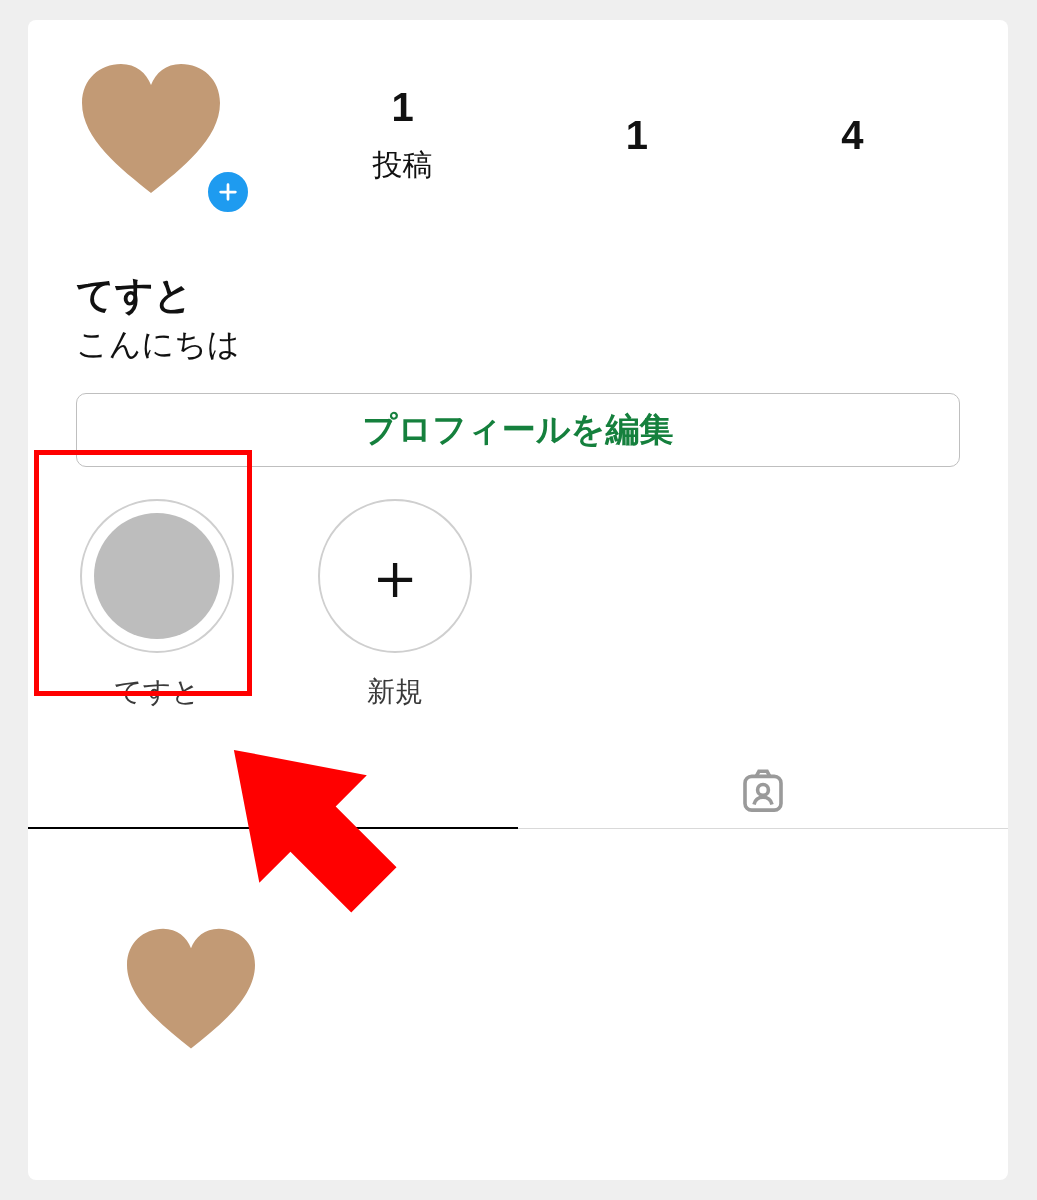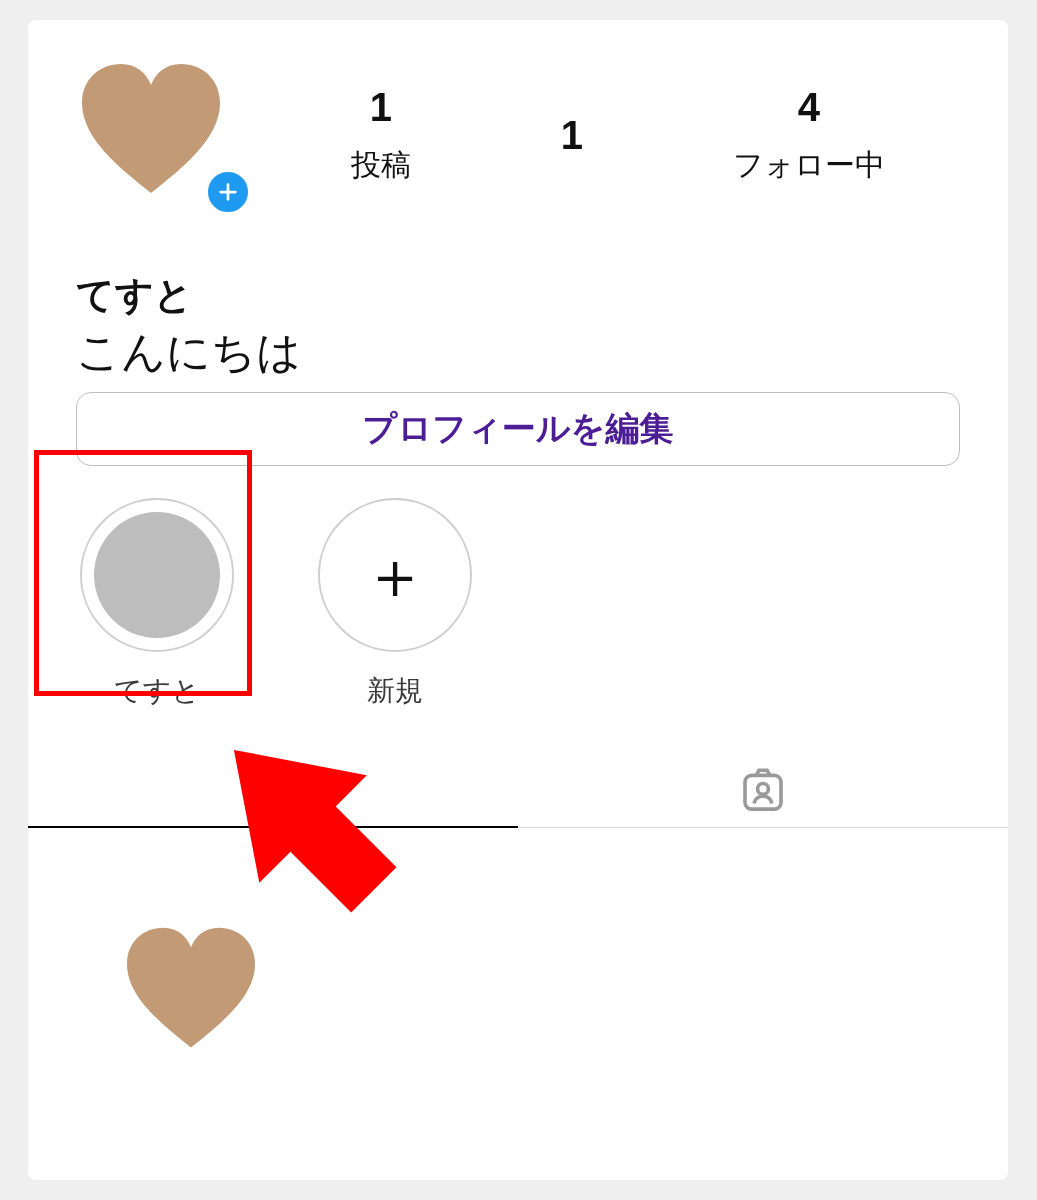--- a/index.html
+++ b/index.html
@@ -70,35 +70,35 @@
     }
     .bio {
       padding: 50px 48px 0 48px;
     }
     .bio-name {
       font-size: 38px;
       font-weight: 700;
       color: #111;
     }
     .bio-text {
-      font-size: 44px;
+      font-size: 32px;
       color: #111;
       margin-top: 2px;
     }
     .edit-btn {
-      margin: 10px 48px 0 48px;
+      margin: 26px 48px 0 48px;
       border: 1px solid #bfbfbf;
-      border-radius: 15px;
+      border-radius: 10px;
       height: 74px;
       display: flex;
       align-items: center;
       justify-content: center;
       font-size: 34px;
       font-weight: 700;
-      color: #4c1d95;
+      color: #15803d;
       background: #fff;
       cursor: pointer;
     }
     .highlights {
       display: flex;
       gap: 48px;
       padding: 32px 0 0 34px;
     }
     .hl-item {
       display: flex;
@@ -210,21 +210,20 @@
     <div class="stats">
       <div class="stat">
         <div class="stat-num">1</div>
         <div class="stat-label">投稿</div>
       </div>
       <div class="stat">
         <div class="stat-num">1</div>
       </div>
       <div class="stat">
         <div class="stat-num">4</div>
-        <div class="stat-label">フォロー中</div>
       </div>
     </div>
   </div>
 
   <div class="bio">
     <div class="bio-name">てすと</div>
     <div class="bio-text">こんにちは</div>
   </div>
 
   <div class="edit-btn">

